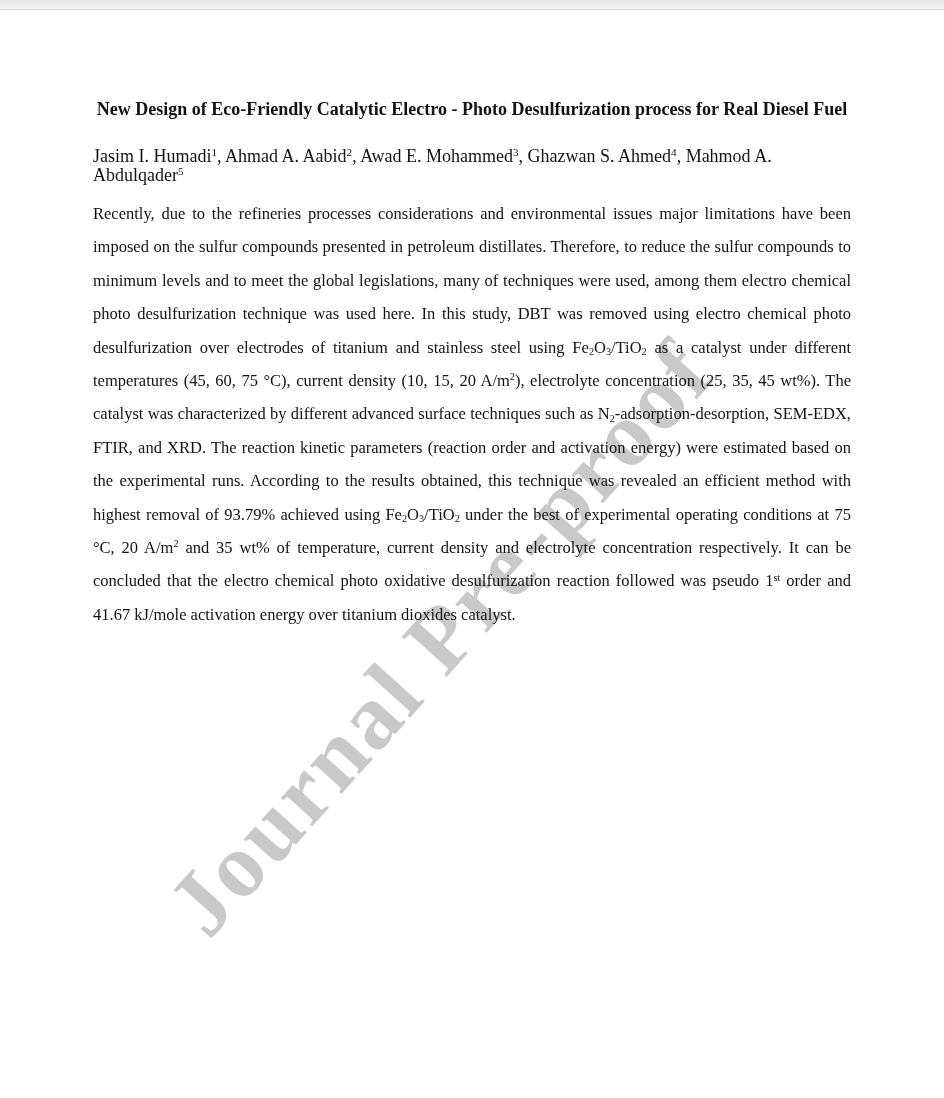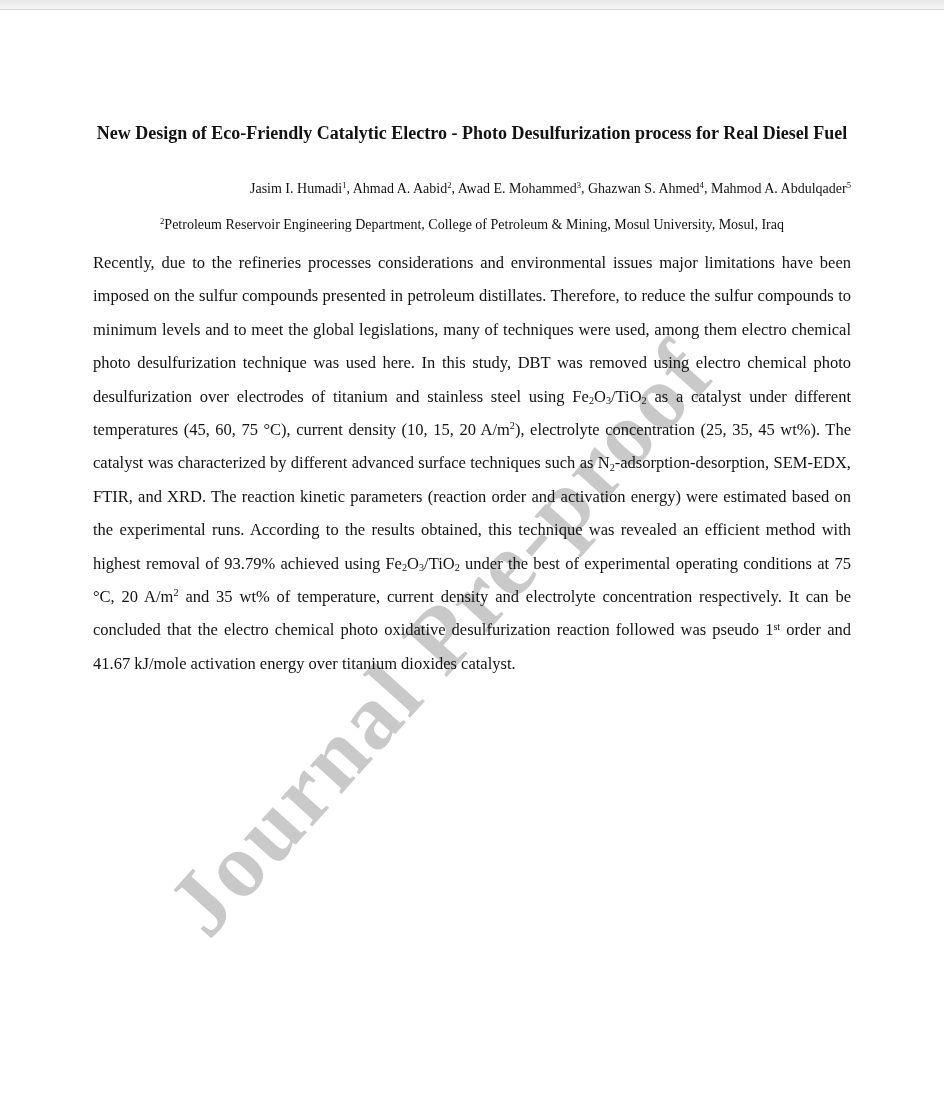--- a/index.html
+++ b/index.html
@@ -35,34 +35,34 @@
     color: #c9c9c9;
     white-space: nowrap;
     z-index: 1;
     user-select: none;
   }
   .content {
     position: relative;
     z-index: 2;
     width: 758px;
     margin: 0 auto;
-    padding-top: 120px;
+    padding-top: 96px;
   }
   .title {
     font-size: 18px;
     font-weight: bold;
     text-align: center;
     line-height: 26px;
     margin: 0;
   }
   .authors {
-    font-size: 14px;
-    text-align: right;
+    font-size: 18px;
+    text-align: left;
     line-height: 19px;
-    margin: 33px 0 0 0;
+    margin: 25px 0 0 0;
   }
   .affiliation {
     font-size: 14px;
     text-align: center;
     line-height: 19px;
     margin: 17px 0 0 0;
   }
   .abstract-heading {
     font-size: 17px;
     font-weight: bold;
@@ -104,21 +104,20 @@
 
 <div class="watermark" style="color: rgb(201, 201, 201); transform: translate(-50%, -50%) rotate(-48deg);">Journal Pre-proof</div>
 
 <div class="content">
 
   <h1 class="title">New Design of Eco-Friendly Catalytic Electro - Photo Desulfurization process for Real Diesel Fuel</h1>
 
   <p class="authors"><span>Jasim I. Humadi</span><sup>1</sup><span>, Ahmad A. Aabid</span><sup>2</sup><span>, Awad E. Mohammed</span><sup>3</sup><span>, Ghazwan S. Ahmed</span><sup>4</sup><span>, Mahmod A. Abdulqader</span><sup>5</sup></p>
 
 
-  <p class="affiliation"><sup>2</sup><span>Petroleum Reservoir Engineering Department, College of Petroleum &amp; Mining, Mosul University, Mosul, Iraq</span></p>
 
 
 
 
 
   <p class="abstract-body"><span>Recently, due to the refineries processes considerations and environmental issues major limitations have been imposed on the sulfur compounds presented in petroleum distillates. Therefore, to reduce the sulfur compounds to minimum levels and to meet the global legislations, many of techniques were used, among them electro chemical photo desulfurization technique was used here. In this study, DBT was removed using electro chemical photo desulfurization over electrodes of titanium and stainless steel using Fe</span><sub>2</sub><span>O</span><sub>3</sub><span>/TiO</span><sub>2</sub><span> as a catalyst under different temperatures (45, 60, 75 °C), current density (10, 15, 20 A/m</span><sup>2</sup><span>), electrolyte concentration (25, 35, 45 wt%). The catalyst was characterized by different advanced surface techniques such as N</span><sub>2</sub><span>-adsorption-desorption, SEM-EDX, FTIR, and XRD. The reaction kinetic parameters (reaction order and activation energy) were estimated based on the experimental runs. According to the results obtained, this technique was revealed an efficient method with highest removal of 93.79% achieved using Fe</span><sub>2</sub><span>O</span><sub>3</sub><span>/TiO</span><sub>2</sub><span> under the best of experimental operating conditions at 75 °C, 20 A/m</span><sup>2</sup><span> and 35 wt% of temperature, current density and electrolyte concentration respectively. It can be concluded that the electro chemical photo oxidative desulfurization reaction followed was pseudo 1</span><sup>st</sup><span> order and 41.67 kJ/mole activation energy over titanium dioxides catalyst.</span></p>
 
 
 </div>
 

